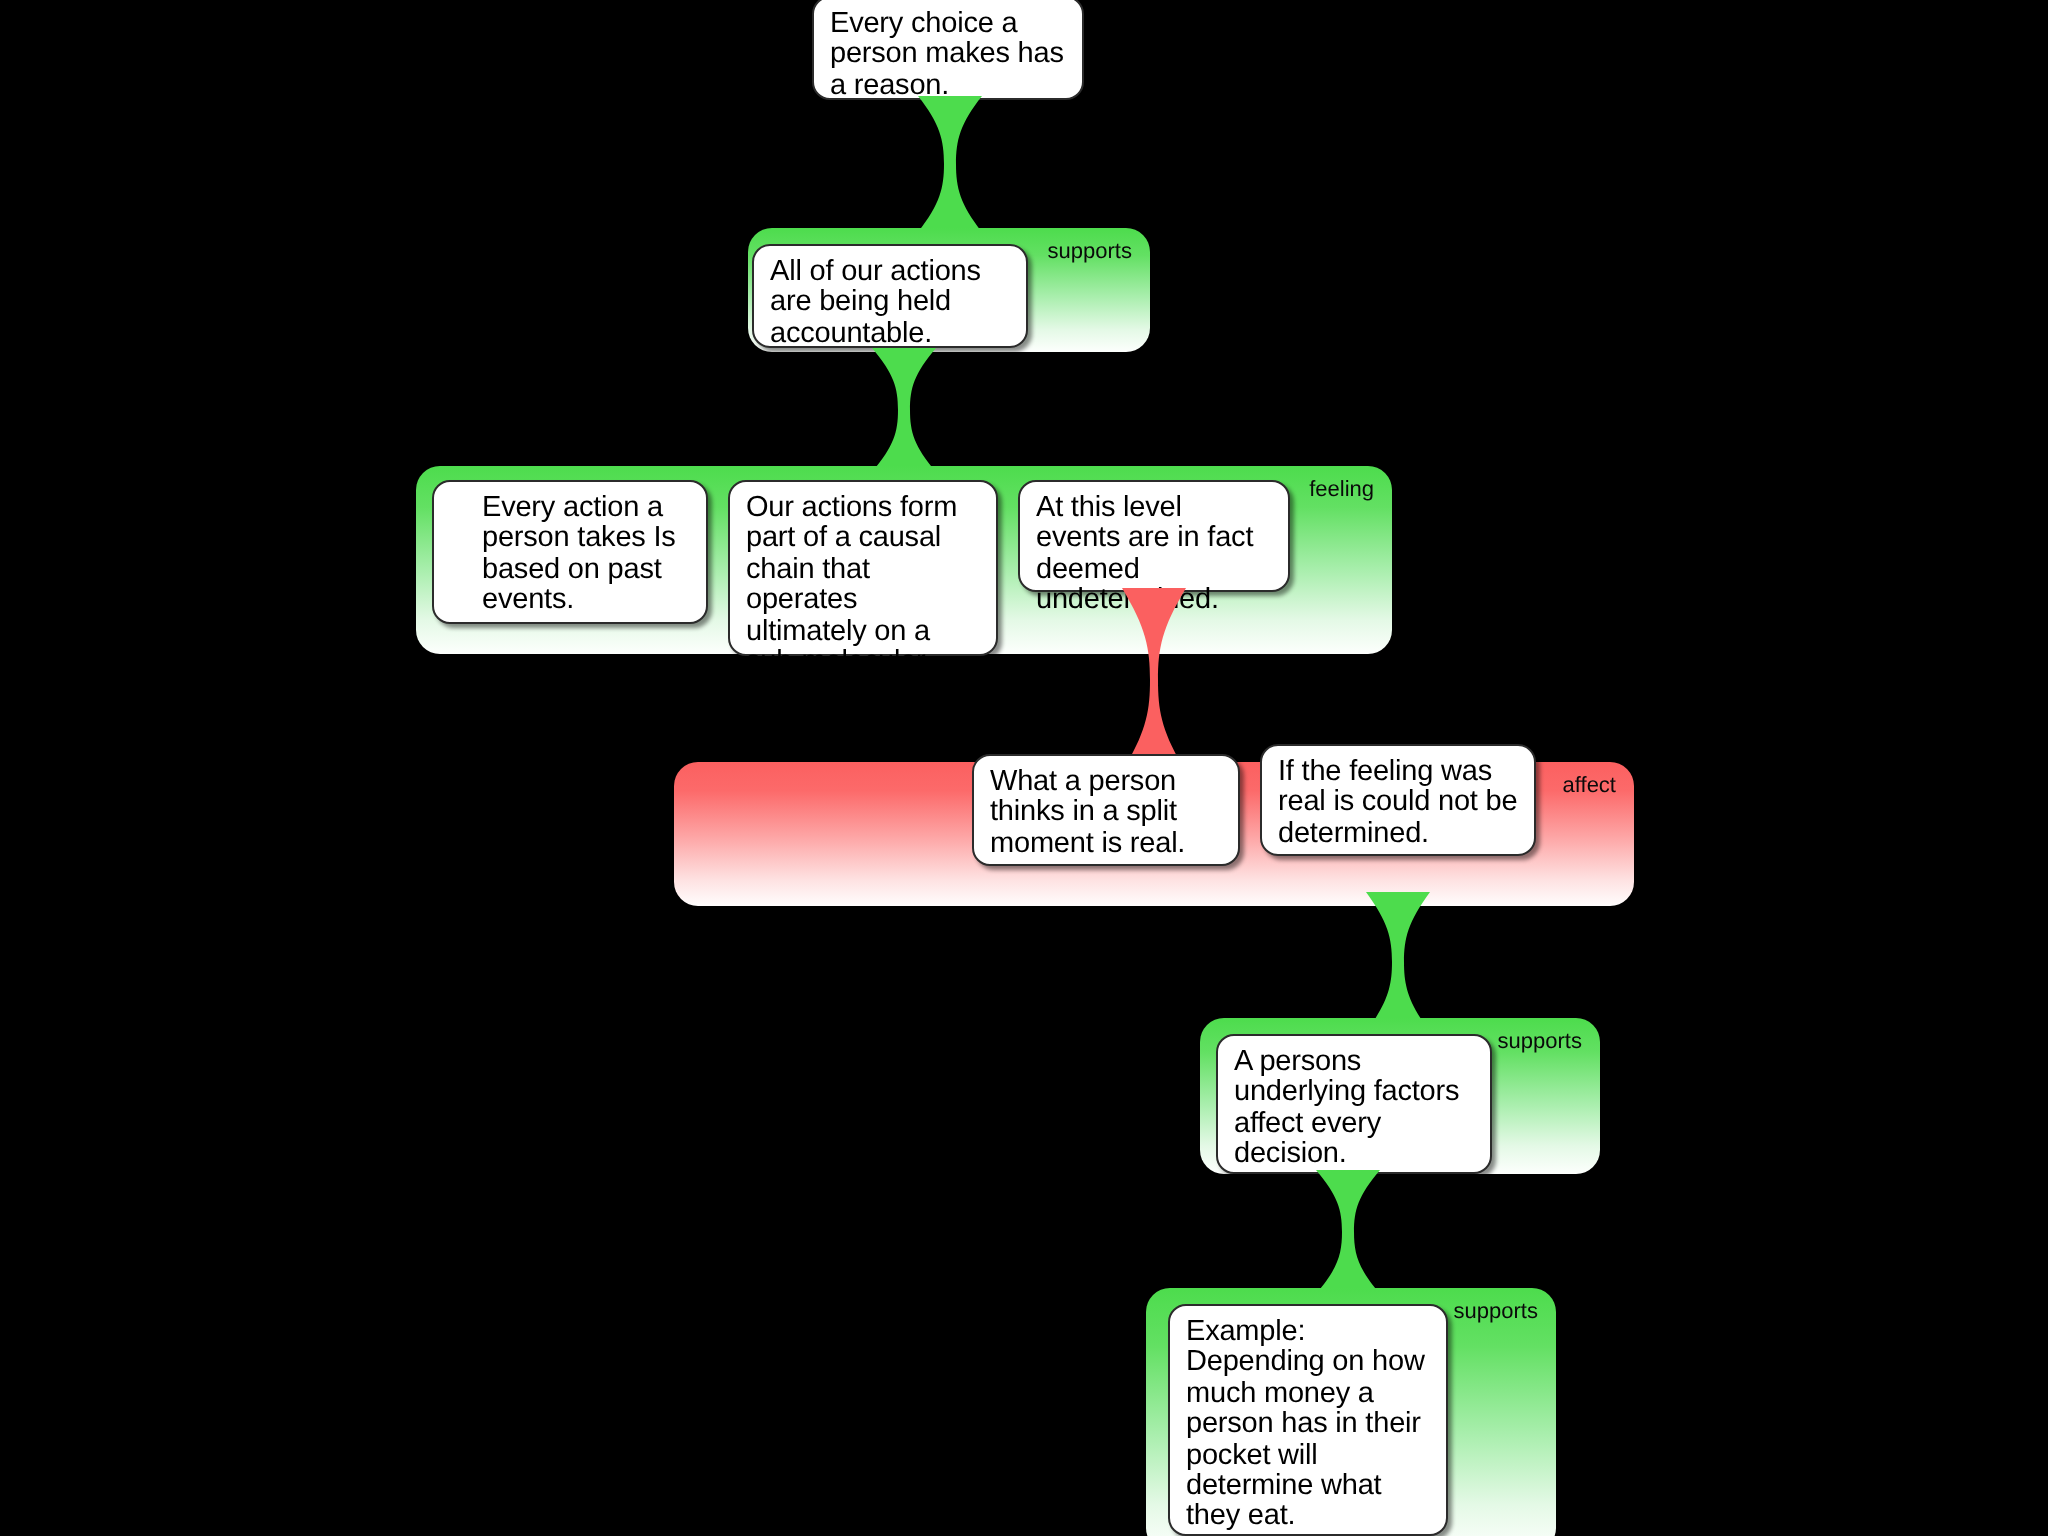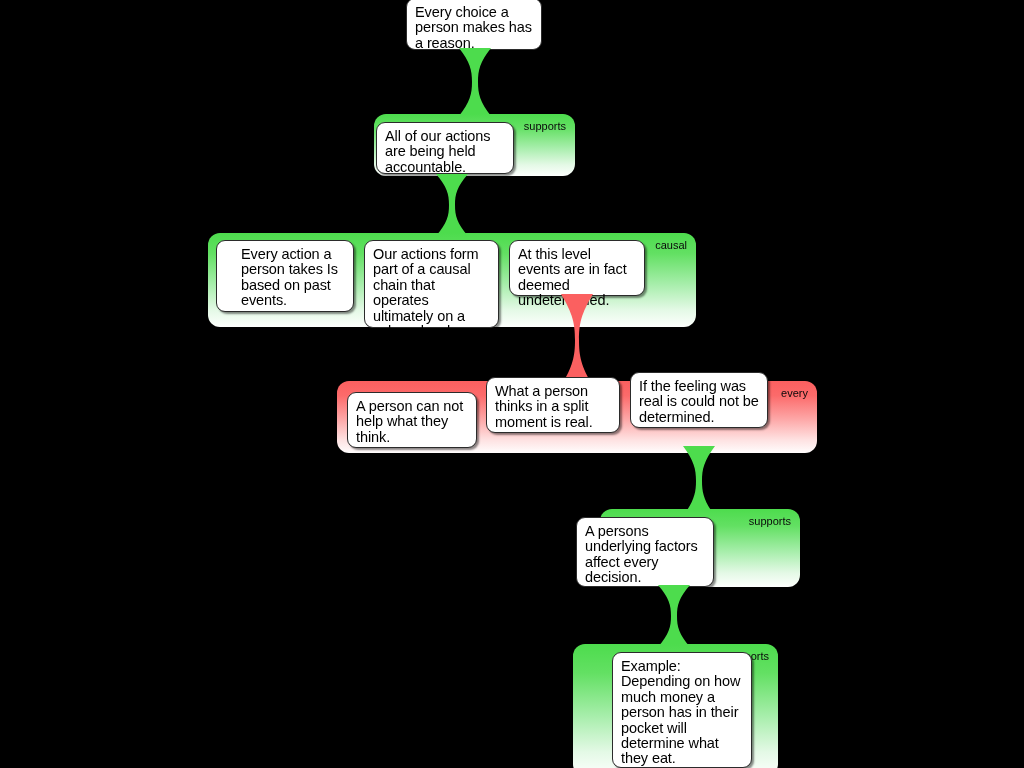--- a/index.html
+++ b/index.html
@@ -87,54 +87,53 @@
   </div>
   <div class="card" style="left:376px; top:122px; width:138px; height:52px;">All of our actions are being held accountable.</div>
 
   <div class="connector" style="left:436px; top:174px; width:32px; height:62px;">
     <svg width="32" height="62" viewBox="0 0 32 62">
       <path d="M0,0 C11,13 13,20 13,31 C13,42 11,49 0,62 L32,62 C21,49 19,42 19,31 C19,20 21,13 32,0 Z" fill="#4ddc4d"></path>
     </svg>
   </div>
 
   <div class="band support" style="left:208px; top:233px; width:488px; height:94px;">
-    <span class="band-label">causal</span>
+    <span class="band-label">feeling</span>
   </div>
   <div class="card" style="left:216px; top:240px; width:138px; height:72px;padding-left:24px;">Every action a person takes Is based on past events.</div>
   <div class="card" style="left:364px; top:240px; width:135px; height:88px;">Our actions form part of a causal chain that operates ultimately on a sub-molecular level.</div>
   <div class="card" style="left:509px; top:240px; width:136px; height:56px;">At this level events are in fact deemed undetermined.</div>
 
   <div class="connector" style="left:561px; top:294px; width:32px; height:92px;">
     <svg width="32" height="92" viewBox="0 0 32 92">
       <path d="M0,0 C12,20 14,30 14,46 C14,62 12,72 0,92 L32,92 C20,72 18,62 18,46 C18,30 20,20 32,0 Z" fill="#fb6060"></path>
     </svg>
   </div>
 
   <div class="band oppose" style="left:337px; top:381px; width:480px; height:72px;">
-    <span class="band-label">every</span>
+    <span class="band-label">affect</span>
   </div>
-  <div class="card" style="left:347px; top:392px; width:130px; height:56px;">A person can not help what they think.</div>
   <div class="card" style="left:486px; top:377px; width:134px; height:56px;">What a person thinks in a split moment is real.</div>
   <div class="card" style="left:630px; top:372px; width:138px; height:56px;">If the feeling was real is could not be determined.</div>
 
   <div class="connector" style="left:683px; top:446px; width:32px; height:70px;">
     <svg width="32" height="70" viewBox="0 0 32 70">
       <path d="M0,0 C11,15 13,23 13,35 C13,47 11,55 0,70 L32,70 C21,55 19,47 19,35 C19,23 21,15 32,0 Z" fill="#4ddc4d"></path>
     </svg>
   </div>
 
   <div class="band support" style="left:600px; top:509px; width:200px; height:78px;">
     <span class="band-label">supports</span>
   </div>
-  <div class="card" style="left:576px; top:517px; width:138px; height:70px;">A persons underlying factors affect every decision.</div>
+  <div class="card" style="left:608px; top:517px; width:138px; height:70px;">A persons underlying factors affect every decision.</div>
 
   <div class="connector" style="left:658px; top:585px; width:32px; height:62px;">
     <svg width="32" height="62" viewBox="0 0 32 62">
       <path d="M0,0 C11,13 13,20 13,31 C13,42 11,49 0,62 L32,62 C21,49 19,42 19,31 C19,20 21,13 32,0 Z" fill="#4ddc4d"></path>
     </svg>
   </div>
 
   <div class="band support" style="left:573px; top:644px; width:205px; height:132px;">
     <span class="band-label">supports</span>
   </div>
-  <div class="card" style="left:584px; top:652px; width:140px; height:116px;margin-left:28px;">Example: Depending on how much money a person has in their pocket will determine what they eat.</div>
+  <div class="card" style="left:584px; top:652px; width:140px; height:116px;">Example: Depending on how much money a person has in their pocket will determine what they eat.</div>
 
 </div>
 
 </body></html>

